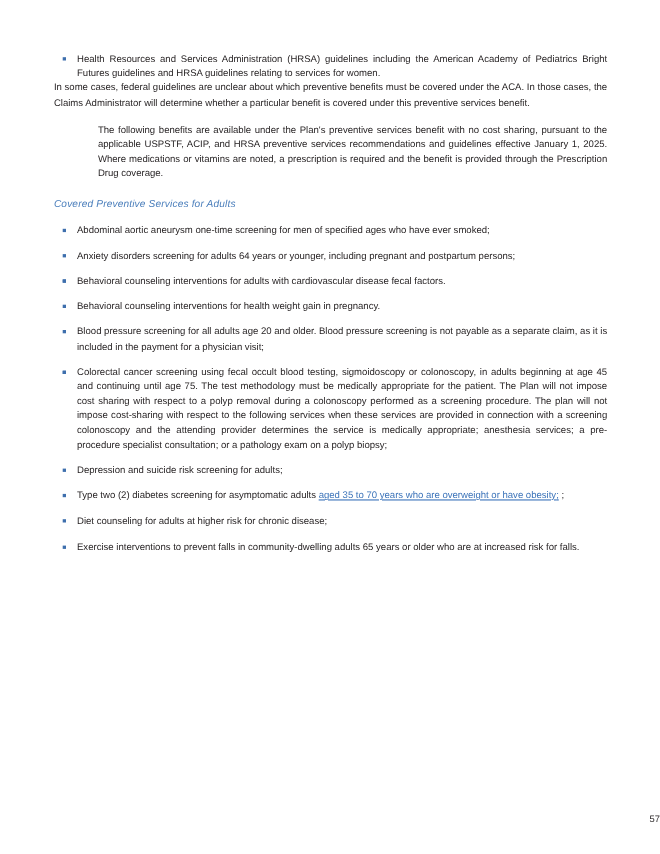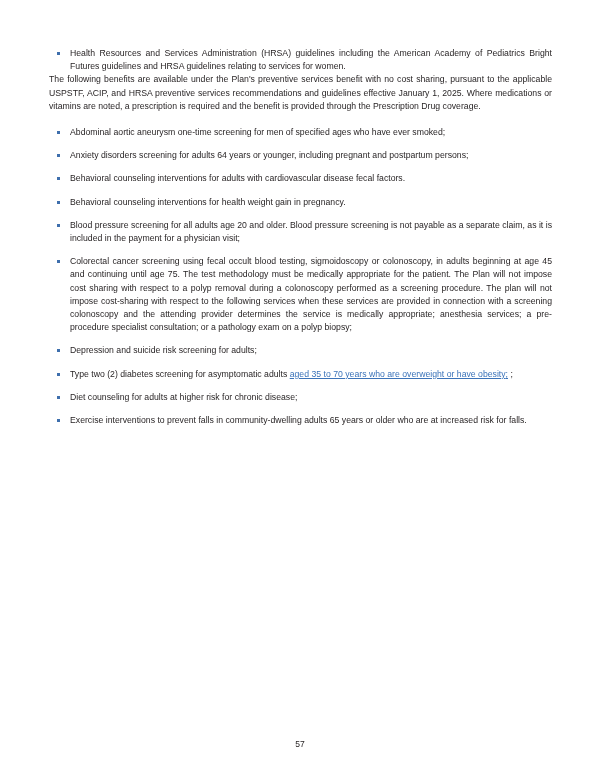--- a/index.html
+++ b/index.html
@@ -31,20 +31,21 @@
   }
   p.para {
     margin: 0 0 12px 0;
     font-size: 8.7px;
     line-height: 13.2px;
     text-align: justify;
     color: #231f20;
   }
   p.para.tight {
     margin-bottom: 13px;
+    margin-left: 40px;
   }
   ul.bullets {
     list-style: none;
     margin: 0;
     padding: 0;
   }
   li.bullet {
     position: relative;
     padding-left: 21px;
     margin-bottom: 10px;
@@ -78,41 +79,43 @@
   }
   a.doclink {
     color: #3b73b9;
     text-decoration: underline;
   }
   .page-number {
     position: absolute;
     left: 0;
     top: 739px;
     width: 600px;
-    text-align: center;
+    text-align: right;
     font-size: 8.5px;
     color: #231f20;
   }
 </style>
 </head>
 <body>
 
 <div class="page">
   <div class="content">
 
     <ul class="bullets group-gap">
       <li class="bullet">
         <span class="marker"></span>
         <span>Health Resources and Services Administration (HRSA) guidelines including the American Academy of Pediatrics Bright Futures guidelines and HRSA guidelines relating to services for women.</span>
       </li>
     </ul>
 
+    <p class="para">In some cases, federal guidelines are unclear about which preventive benefits must be covered under the ACA. In those cases, the Claims Administrator will determine whether a particular benefit is covered under this preventive services benefit.</p>
 
     <p class="para tight">The following benefits are available under the Plan's preventive services benefit with no cost sharing, pursuant to the applicable USPSTF, ACIP, and HRSA preventive services recommendations and guidelines effective January 1, 2025. Where medications or vitamins are noted, a prescription is required and the benefit is provided through the Prescription Drug coverage.</p>
 
+    <div class="sect-heading">Covered Preventive Services for Adults</div>
 
     <ul class="bullets">
       <li class="bullet">
         <span class="marker"></span>
         <span>Abdominal aortic aneurysm one-time screening for men of specified ages who have ever smoked;</span>
       </li>
       <li class="bullet">
         <span class="marker"></span>
         <span>Anxiety disorders screening for adults 64 years or younger, including pregnant and postpartum persons;</span>
       </li>

